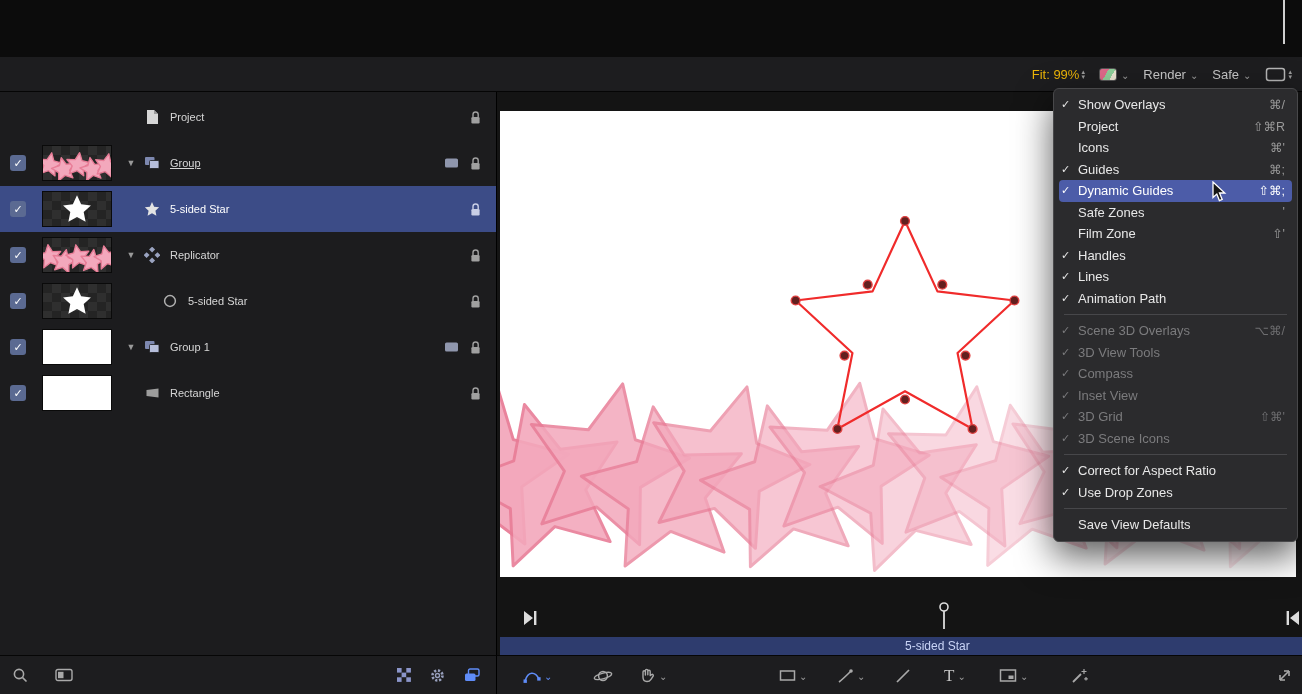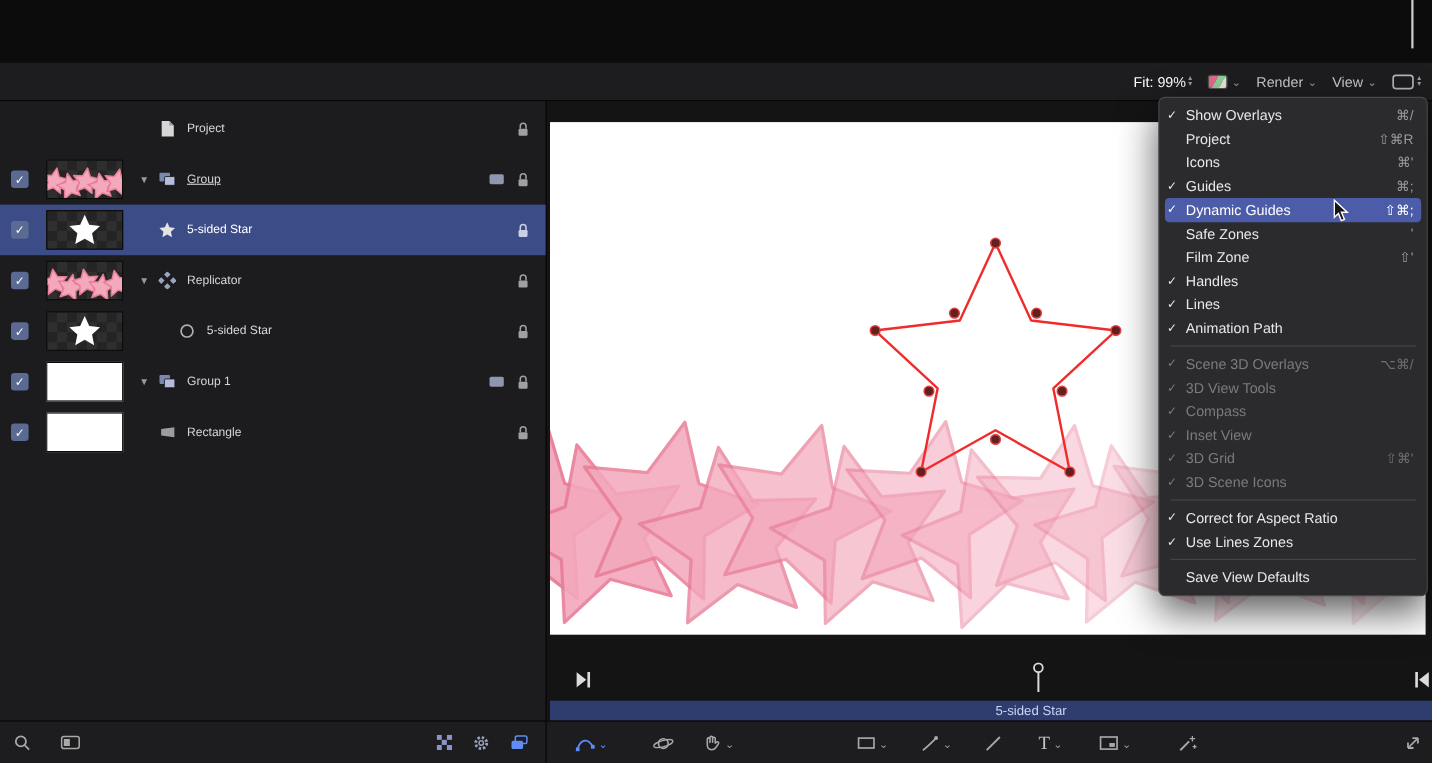--- a/index.html
+++ b/index.html
@@ -9,21 +9,21 @@
 
   
   .header-row{position:absolute;left:0;top:57px;width:1302px;height:35px;background:#1d1d1f;
               border-bottom:1px solid #050505;}
   .tabs{position:absolute;left:0;top:0;width:497px;height:100%;display:flex;}
   .tab{flex:1;display:flex;align-items:center;justify-content:center;font-size:13px;color:#9b9b9b;
        border-right:1px solid #0a0a0a;cursor:default;}
   .tab.active{color:#5187f0;}
   .header-right{position:absolute;right:10px;top:0;height:100%;display:flex;align-items:center;
                 gap:14px;font-size:13px;color:#c6c6c6;}
-  .dim{color:#ffffff;}
+  .dim{color:#eab308;}
   .stepper{display:inline-flex;flex-direction:column;font-size:7px;line-height:5px;color:#9b9b9b;margin-left:2px;}
   .chev{font-size:10px;color:#9b9b9b;margin-left:4px;position:relative;top:1px;}
   .color-well{width:18px;height:13px;border-radius:3px;border:1px solid #555;
               background:linear-gradient(120deg,#e06a8a 0 40%,#8fcf9a 40% 70%,#ece5d2 70%);}
   .hgroup{display:flex;align-items:center;}
 
   
   .left-panel{position:absolute;left:0;top:92px;width:497px;height:563px;background:#1c1c1e;
               border-right:1px solid #000;padding-top:2px;}
   .lrow{display:flex;align-items:center;height:46px;padding:0 14px 0 10px;}
@@ -109,21 +109,21 @@
       </span>
       <span class="hgroup">
         <span class="color-well"></span>
         <span class="chev">⌄</span>
       </span>
       <span class="hgroup">
         <span>Render</span>
         <span class="chev">⌄</span>
       </span>
       <span class="hgroup">
-        <span>View</span>
+        <span>Safe</span>
         <span class="chev">⌄</span>
       </span>
       <span class="hgroup">
         <svg width="21" height="15" viewBox="0 0 21 15">
           <rect x="1.5" y="1.5" width="18" height="12" rx="2.5" fill="none" stroke="#b5b5b5" stroke-width="1.5"></rect>
         </svg>
         <span class="stepper">
             <span>▴</span>
             <span>▾</span>
           </span>
@@ -528,21 +528,21 @@
       <span class="mi-sc"></span>
     </div>
     <div class="msep"></div>
     <div class="mi checked">
       <span class="check">✓</span>
       <span class="mi-label">Correct for Aspect Ratio</span>
       <span class="mi-sc"></span>
     </div>
     <div class="mi checked">
       <span class="check">✓</span>
-      <span class="mi-label">Use Lines Zones</span>
+      <span class="mi-label">Use Drop Zones</span>
       <span class="mi-sc"></span>
     </div>
     <div class="msep"></div>
     <div class="mi">
       <span class="check">✓</span>
       <span class="mi-label">Save View Defaults</span>
       <span class="mi-sc"></span>
     </div>
   </div>
 

